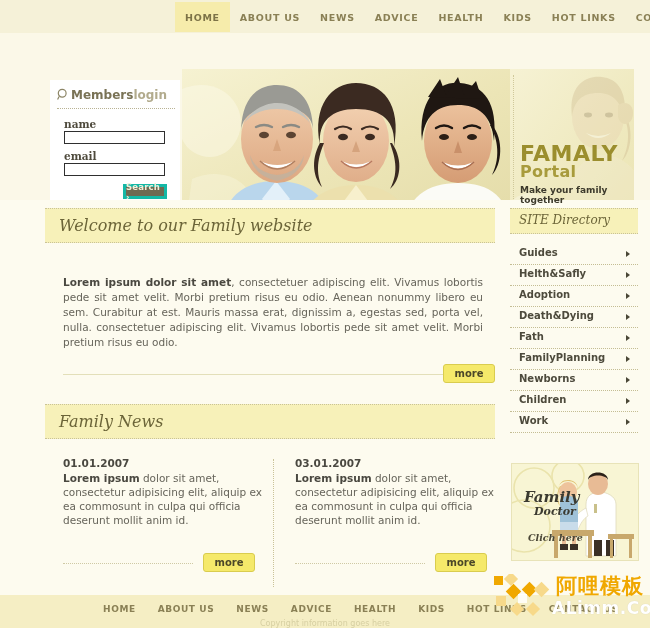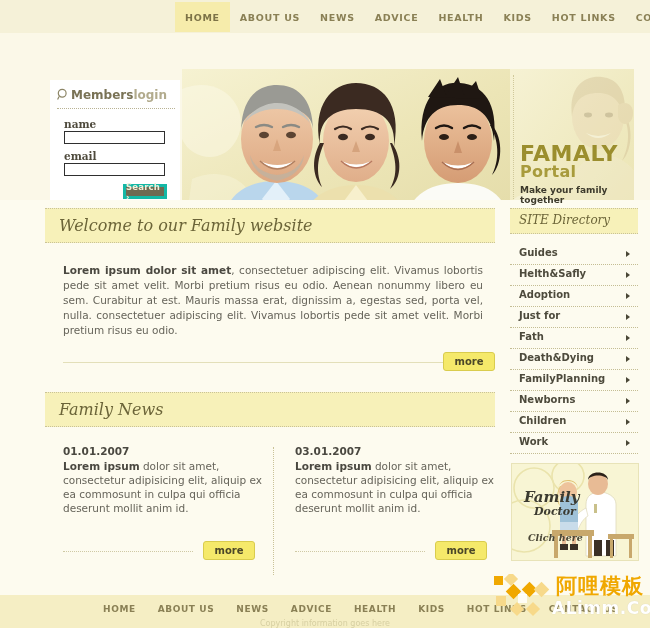--- a/index.html
+++ b/index.html
@@ -205,21 +205,21 @@
   }
   .secthead span {
     position: absolute;
     left: 14px; top: 7px;
     font-family: "DejaVu Serif", "Liberation Serif", serif;
     font-style: italic;
     font-size: 16px;
     color: #6b6438;
   }
   .bodytext {
-    margin: 20px 0 0 18px;
+    margin: 32px 0 0 18px;
     width: 420px;
     font-family: "DejaVu Sans", "Liberation Sans", sans-serif;
     font-size: 10.5px;
     line-height: 15px;
     color: #66645a;
     text-align: justify;
   }
   .bodytext b { color: #4a4840; }
 
   .morerow {
@@ -657,29 +657,25 @@
           </div>
           <div class="sb-item">
             <span class="lbl">Helth&amp;Safly</span>
             <span class="sb-arrow"></span>
           </div>
           <div class="sb-item">
             <span class="lbl">Adoption</span>
             <span class="sb-arrow"></span>
           </div>
           <div class="sb-item">
-            <span class="lbl">Just for</span>
+            <span class="lbl">Death&amp;Dying</span>
             <span class="sb-arrow"></span>
           </div>
           <div class="sb-item">
             <span class="lbl">Fath</span>
-            <span class="sb-arrow"></span>
-          </div>
-          <div class="sb-item">
-            <span class="lbl">Death&amp;Dying</span>
             <span class="sb-arrow"></span>
           </div>
           <div class="sb-item">
             <span class="lbl">FamilyPlanning</span>
             <span class="sb-arrow"></span>
           </div>
           <div class="sb-item">
             <span class="lbl">Newborns</span>
             <span class="sb-arrow"></span>
           </div>

